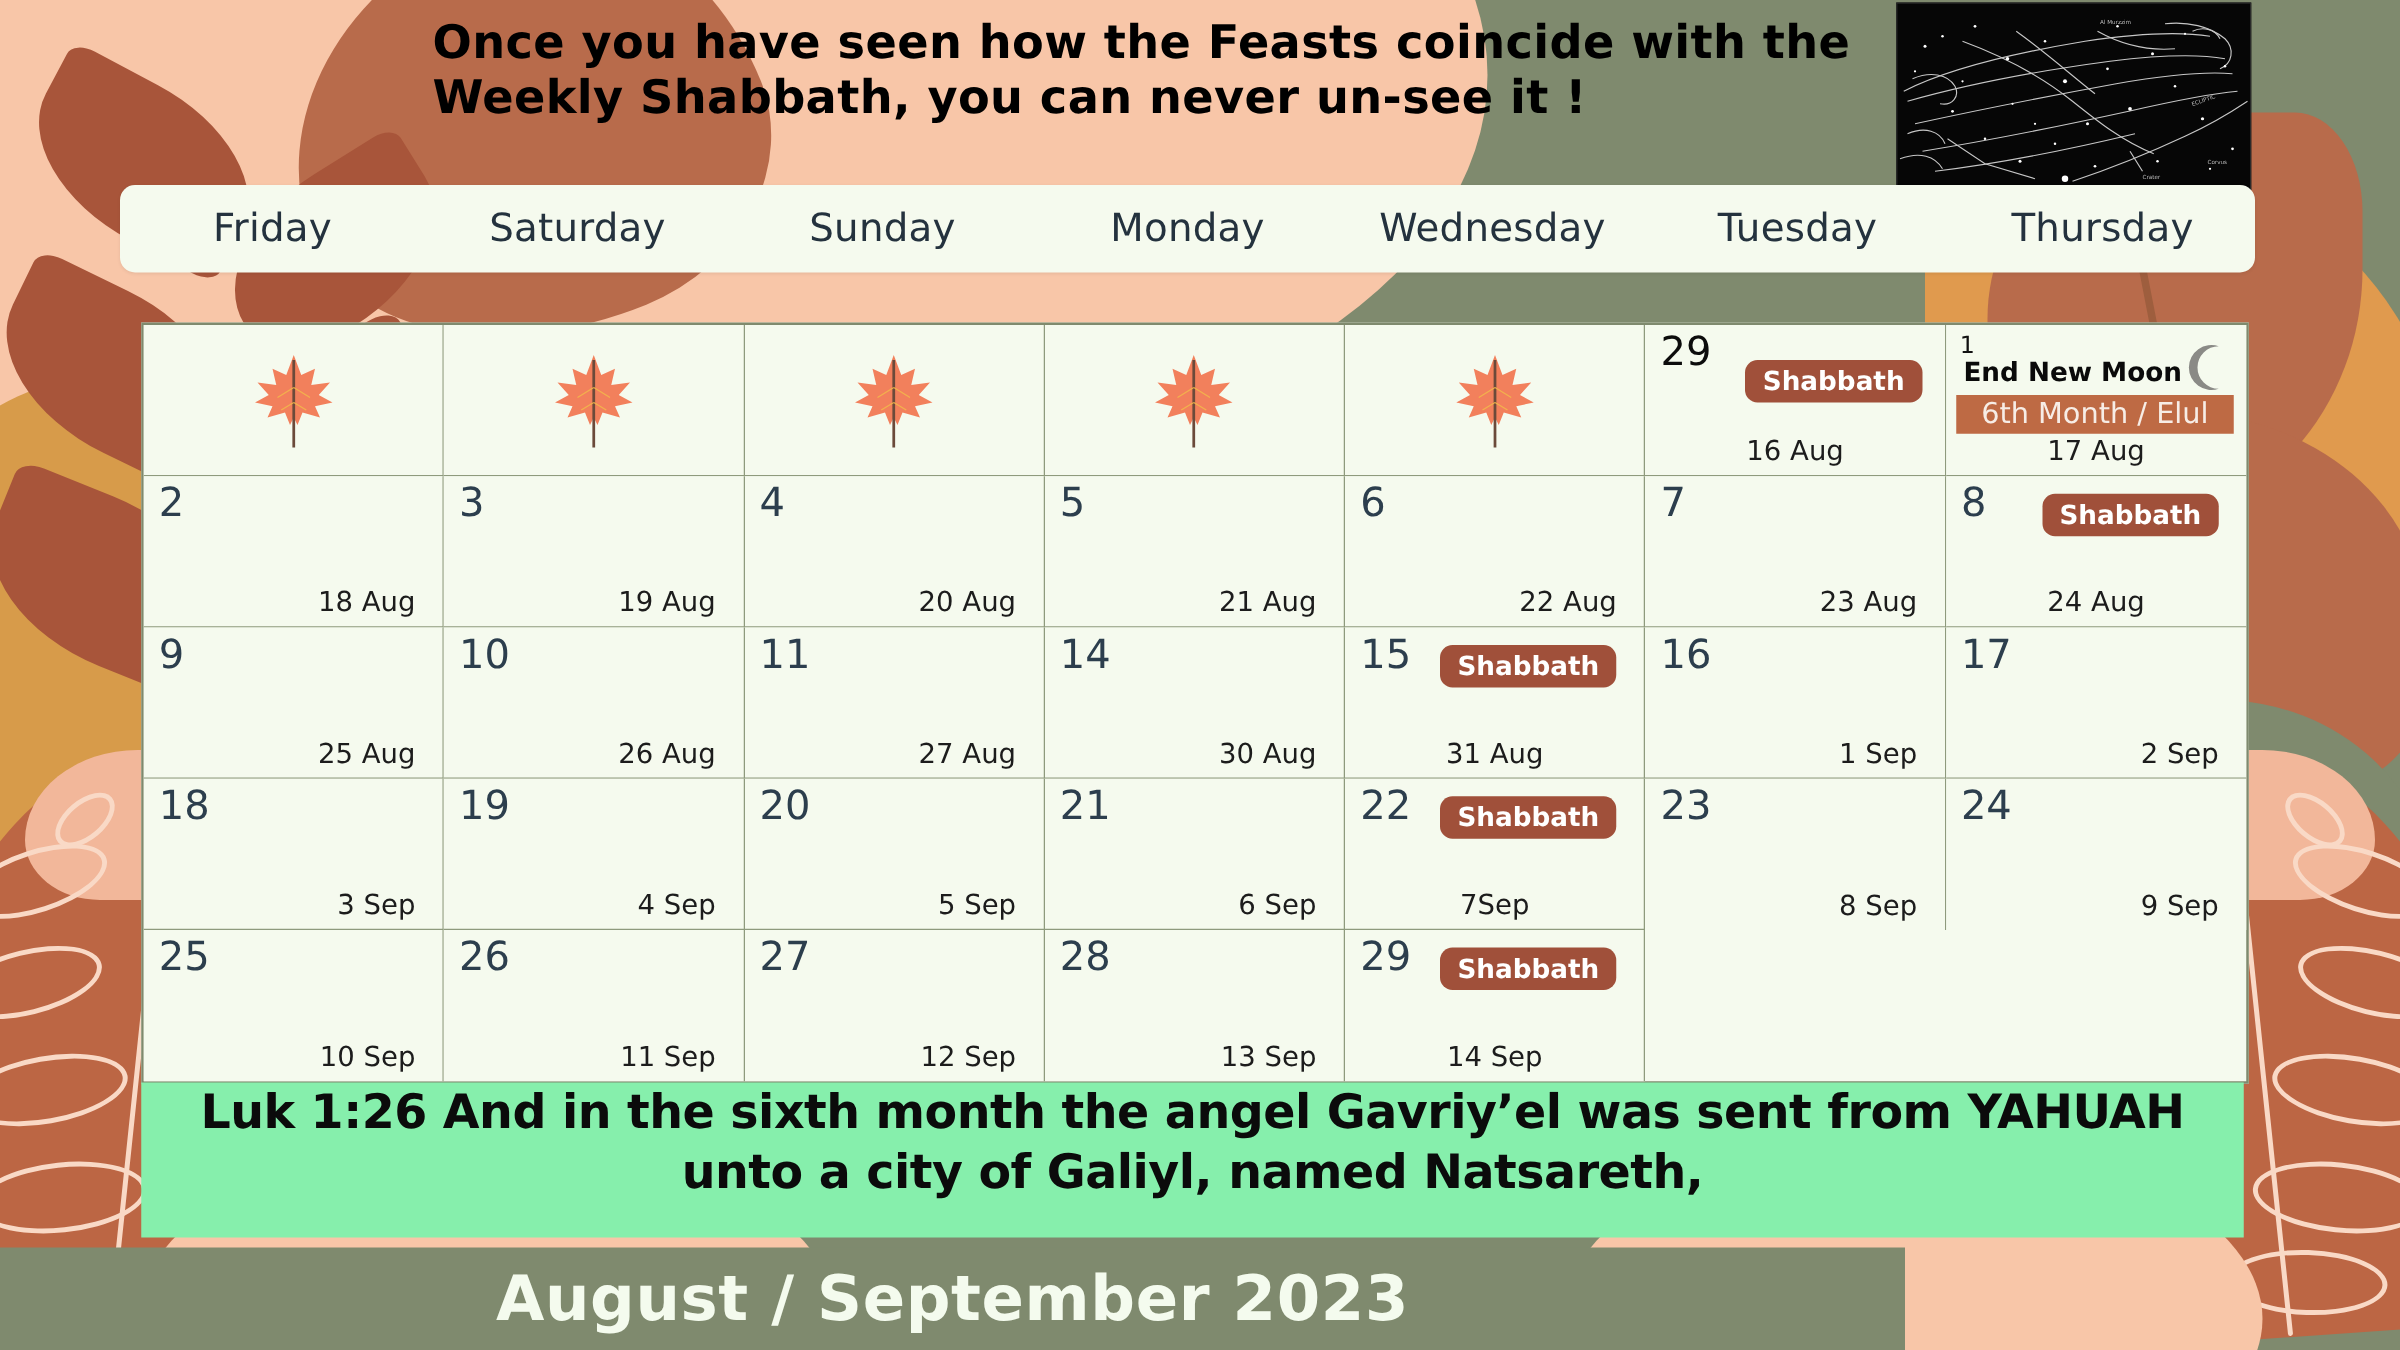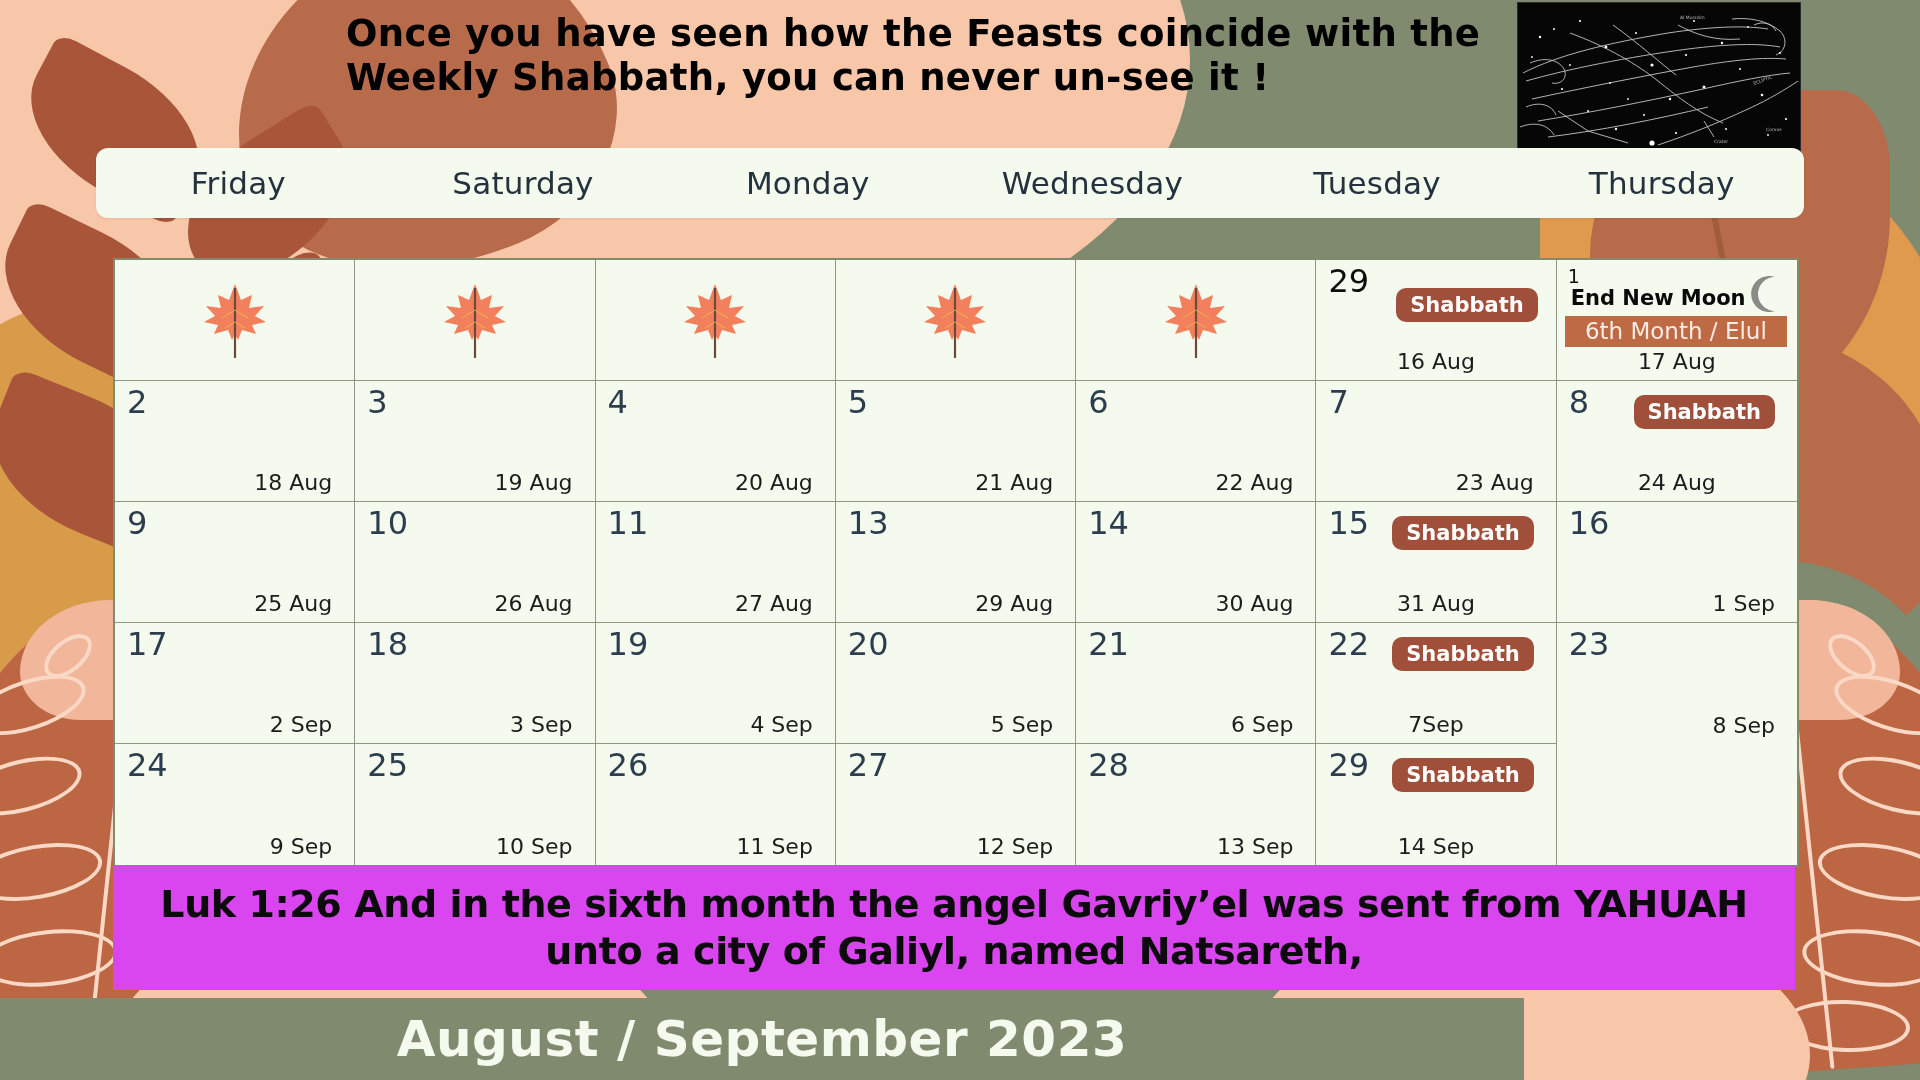--- a/index.html
+++ b/index.html
@@ -164,22 +164,22 @@
   .moon-icon{position:absolute;right:12px;top:14px;width:40px;height:40px;}
   .month-band{
     position:absolute;left:8px;top:56px;right:10px;
     background:#BE6A44;color:#F7EDE6;
     font-family:"DejaVu Sans", sans-serif;
     font-size:23px;text-align:center;padding:2px 0 3px;white-space:nowrap;
   }
 
   .scripture{
     position:absolute;left:113px;top:866px;width:1682px;height:124px;
-    background:#d946ef;
-    display:flex;align-items:center;justify-content:center;
+    background:#86efac;
+    display:flex;align-items:flex-start;justify-content:center;
     text-align:center;
     font-family:"DejaVu Sans", sans-serif;
     font-weight:700;font-size:38px;line-height:1.25;color:#0B0B0B;
     padding:0 26px;box-sizing:border-box;
     letter-spacing:-.4px;
   }
 
   .footer{
     position:absolute;left:0;bottom:0;width:1524px;height:82px;
     background:#7F8A6E;
@@ -302,20 +302,21 @@
         <text x="236" y="82" transform="rotate(-20 236 82)">ECLIPTIC</text>
         <text x="248" y="128">Corvus</text>
         <text x="196" y="140">Crater</text>
       </g>
     </svg>
   </div>
 
   <div class="dayheader">
     <div>Friday</div>
     <div>Saturday</div>
+    <div>Sunday</div>
     <div>Monday</div>
     <div>Wednesday</div>
     <div>Tuesday</div>
     <div>Thursday</div>
   </div>
 
   <div class="grid">
 
     <div class="cell">
       <svg class="leaf-icon" viewBox="0 0 70 80">
@@ -428,24 +429,20 @@
     </div>
     <div class="cell">
       <span class="daynum">10</span>
       <span class="gregdate">26 Aug</span>
     </div>
     <div class="cell">
       <span class="daynum">11</span>
       <span class="gregdate">27 Aug</span>
     </div>
     <div class="cell">
-      <span class="daynum">13</span>
-      <span class="gregdate">29 Aug</span>
-    </div>
-    <div class="cell">
       <span class="daynum">14</span>
       <span class="gregdate">30 Aug</span>
     </div>
     <div class="cell">
       <span class="daynum">15</span>
       <span class="badge b-row">Shabbath</span>
       <span class="gregdate center">31 Aug</span>
     </div>
 
     <div class="cell">

